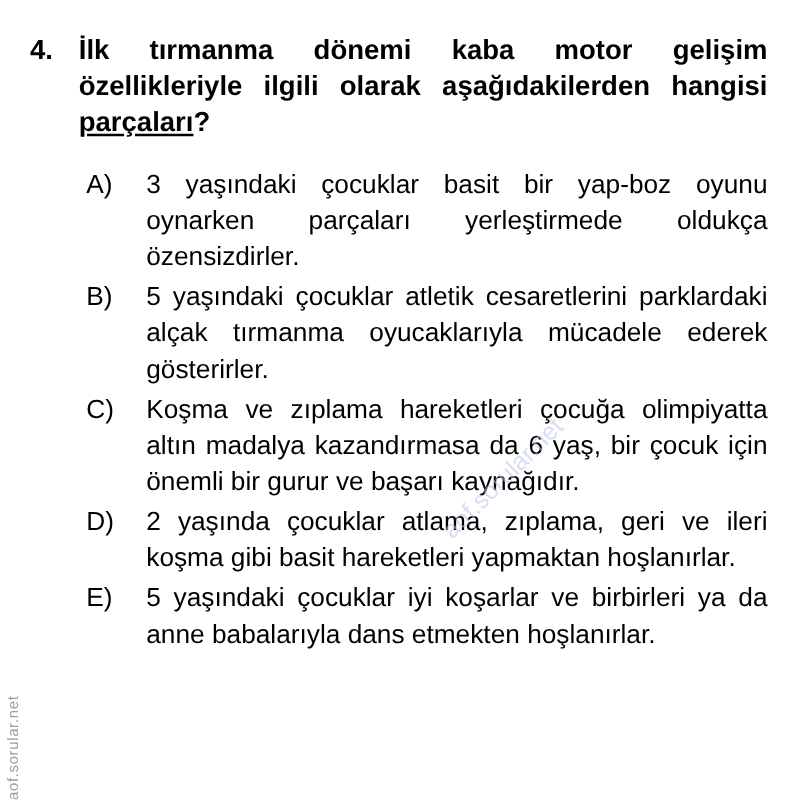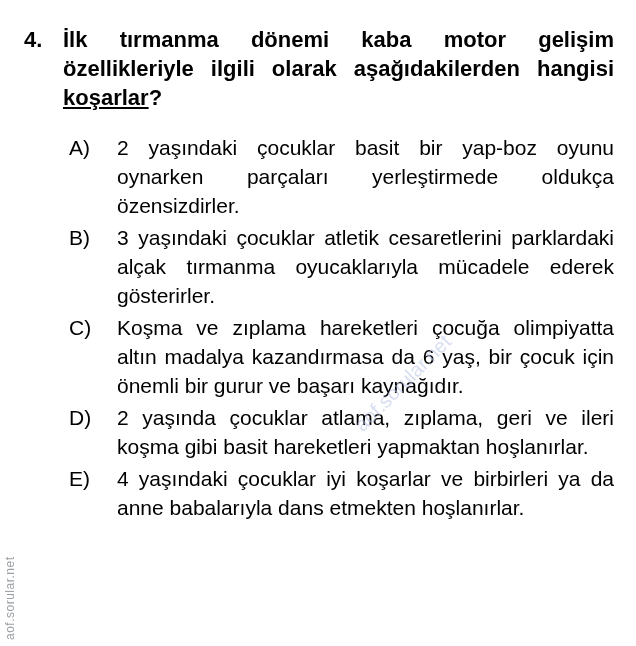--- a/index.html
+++ b/index.html
@@ -86,40 +86,40 @@
       opacity: 0.55;
       white-space: nowrap;
       pointer-events: none;
     }
   </style>
 </head>
 <body>
 
 <div class="question">
   <div class="q-number">4.</div>
-  <div class="q-text"><span>İlk tırmanma dönemi kaba motor gelişim özellikleriyle ilgili olarak aşağıdakilerden hangisi </span><span class="emph">koşarlar</span><span>?</span></div>
+  <div class="q-text"><span>İlk tırmanma dönemi kaba motor gelişim özellikleriyle ilgili olarak aşağıdakilerden hangisi </span><span class="emph">parçaları</span><span>?</span></div>
 </div>
 
 <div class="options">
   <div class="option">
     <span class="label">A)</span>
-    <div class="text">2 yaşındaki çocuklar basit bir yap-boz oyunu oynarken parçaları yerleştirmede oldukça özensizdirler.</div>
+    <div class="text">3 yaşındaki çocuklar basit bir yap-boz oyunu oynarken parçaları yerleştirmede oldukça özensizdirler.</div>
   </div>
   <div class="option">
     <span class="label">B)</span>
-    <div class="text">3 yaşındaki çocuklar atletik cesaretlerini parklardaki alçak tırmanma oyucaklarıyla mücadele ederek gösterirler.</div>
+    <div class="text">5 yaşındaki çocuklar atletik cesaretlerini parklardaki alçak tırmanma oyucaklarıyla mücadele ederek gösterirler.</div>
   </div>
   <div class="option">
     <span class="label">C)</span>
     <div class="text">Koşma ve zıplama hareketleri çocuğa olimpiyatta altın madalya kazandırmasa da 6 yaş, bir çocuk için önemli bir gurur ve başarı kaynağıdır.</div>
   </div>
   <div class="option">
     <span class="label">D)</span>
     <div class="text">2 yaşında çocuklar atlama, zıplama, geri ve ileri koşma gibi basit hareketleri yapmaktan hoşlanırlar.</div>
   </div>
   <div class="option">
     <span class="label">E)</span>
-    <div class="text">4 yaşındaki çocuklar iyi koşarlar ve birbirleri ya da anne babalarıyla dans etmekten hoşlanırlar.</div>
+    <div class="text">5 yaşındaki çocuklar iyi koşarlar ve birbirleri ya da anne babalarıyla dans etmekten hoşlanırlar.</div>
   </div>
 </div>
 
 <div class="watermark-diag">aof.sorular.net</div>
 <div class="watermark-side">aof.sorular.net</div>
 
 </body></html>

